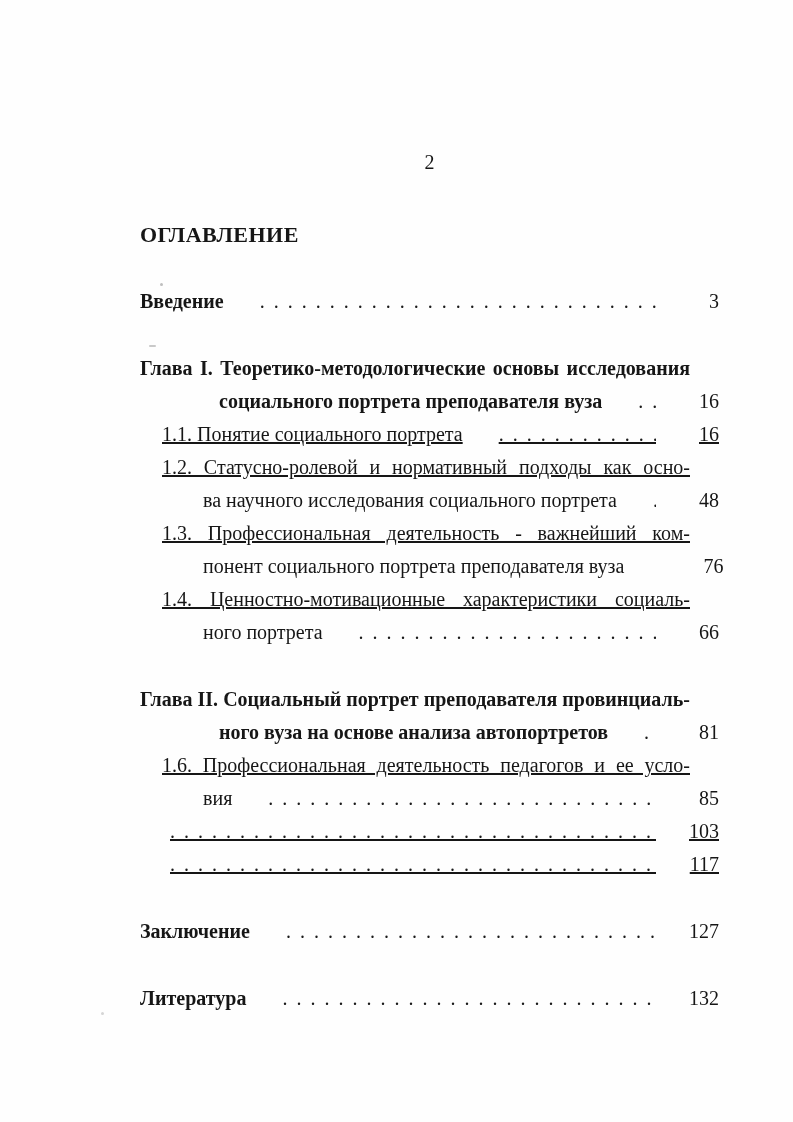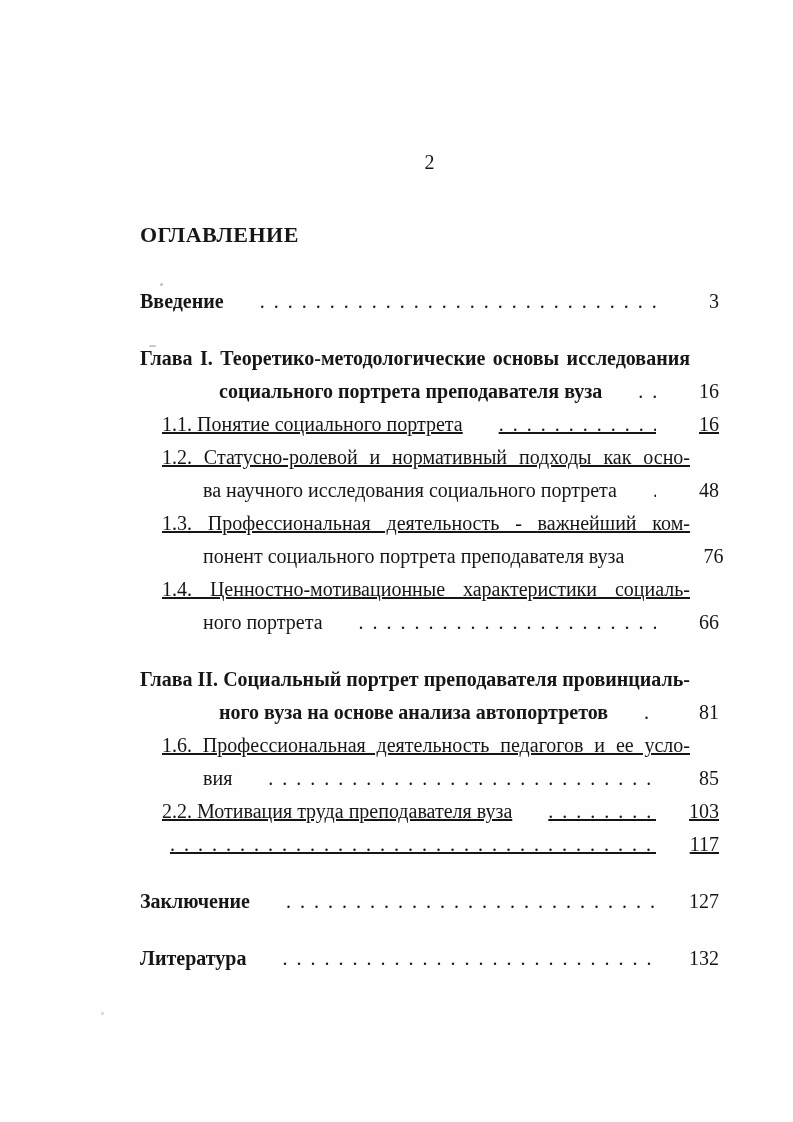--- a/index.html
+++ b/index.html
@@ -44,21 +44,21 @@
     align-items: baseline;
     font-size: 20px;
     line-height: 33px;
     height: 33px;
     gap: 28px;
   }
   .b { font-weight: bold; }
   .ind1 { padding-left: 22px; text-decoration: underline; }
   .ind2 { padding-left: 63px; }
   .ind3 { padding-left: 79px; }
-  .gap  { margin-top: 24px; align-items: center; }
+  .gap  { margin-top: 34px; align-items: center; }
   .label { white-space: nowrap; }
   .fill {
     flex: 1;
     margin-right: 29px;
     text-align: justify;
     text-align-last: justify;
   }
   .leader {
     flex: 1;
     overflow: hidden;
@@ -164,21 +164,20 @@
       <span class="label fill">1.6. Профессиональная деятельность педагогов и ее усло-</span>
     </div>
 
     <div class="toc-line ind2">
       <span class="label">вия</span>
       <span class="leader">. . . . . . . . . . . . . . . . . . . . . . . . . . . . . . . . . . . . . . . . . . . . . . . . . . . . . . . . . . . . . . . . . . . . . . . . . . . . . . . . </span>
       <span class="pagecol">85</span>
     </div>
 
     <div class="toc-line ind1">
-      <span class="label">2.2. Мотивация труда преподавателя вуза</span>
       <span class="leader">. . . . . . . . . . . . . . . . . . . . . . . . . . . . . . . . . . . . . . . . . . . . . . . . . . . . . . . . . . . . . . . . . . . . . . . . . . . . . . . . </span>
       <span class="pagecol">103</span>
     </div>
 
     <div class="toc-line ind1">
       <span class="leader">. . . . . . . . . . . . . . . . . . . . . . . . . . . . . . . . . . . . . . . . . . . . . . . . . . . . . . . . . . . . . . . . . . . . . . . . . . . . . . . . </span>
       <span class="pagecol">117</span>
     </div>
 
     <div class="toc-line b gap">

